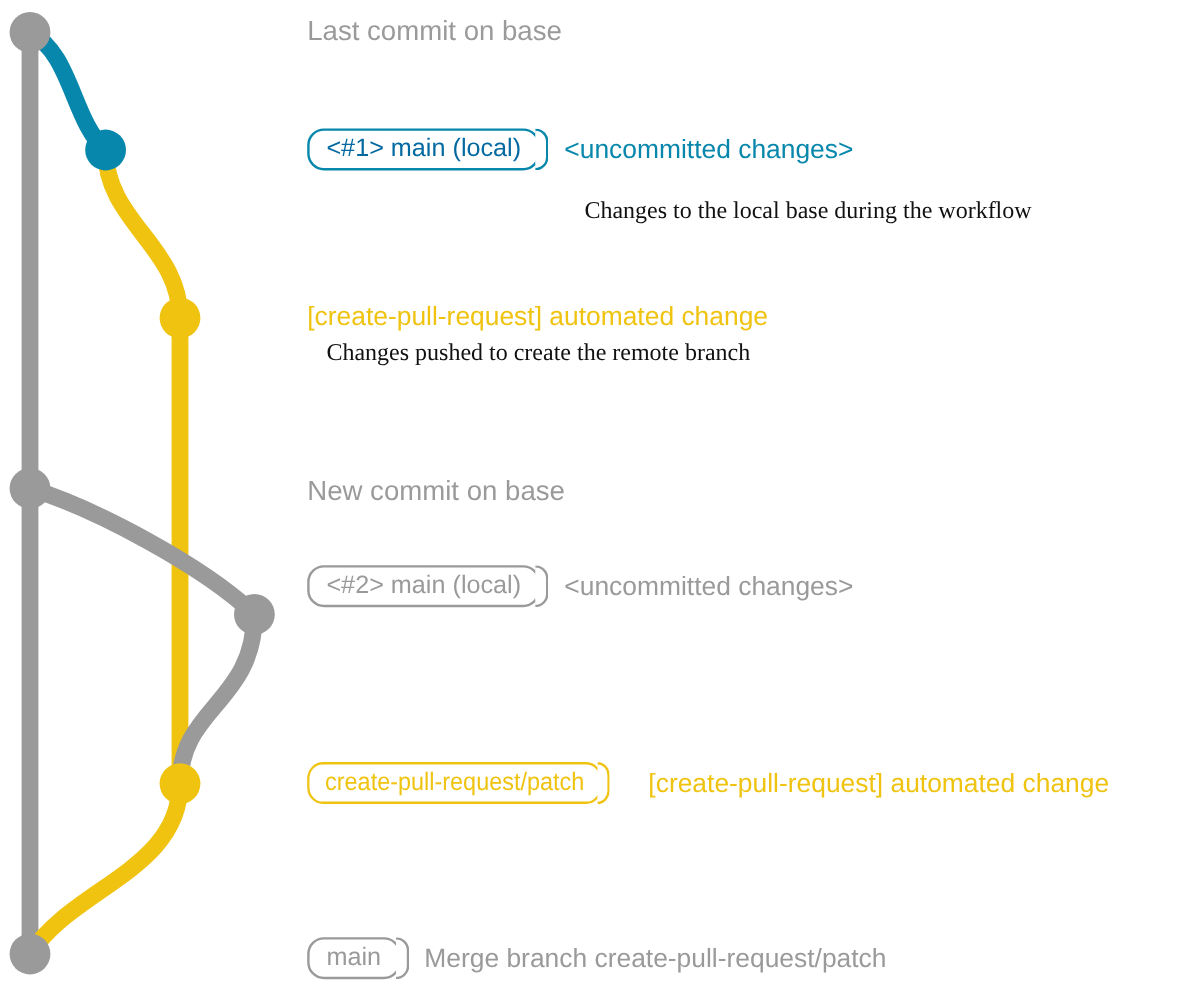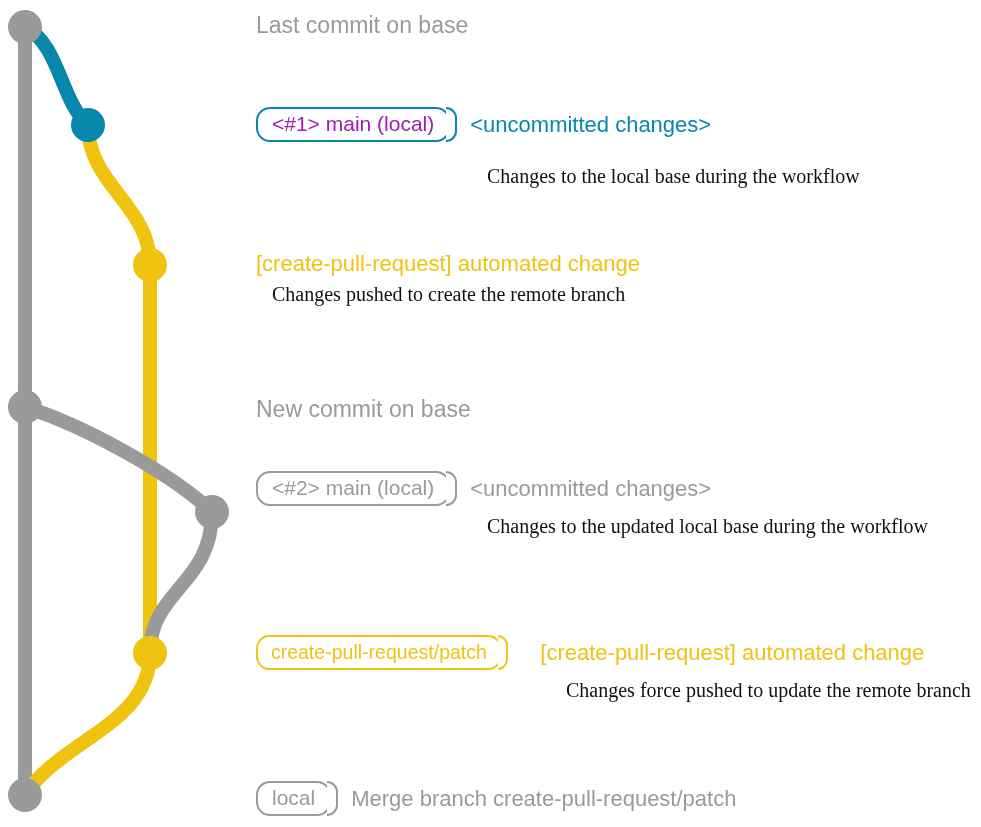--- a/index.html
+++ b/index.html
@@ -58,21 +58,21 @@
     right: -9px;
     top: -2px;
     bottom: -2px;
     width: 11px;
     border: 2px solid #9a9a9a;
     border-left: none;
     border-radius: 0 14px 14px 0;
     background: #ffffff;
     box-sizing: border-box;
   }
-  .badge.blue { border-color: #0787ab; color: #a21caf; }
+  .badge.blue { border-color: #0787ab; color: #0369a1; }
   .badge.blue::after { border-color: #0787ab; }
   .badge.yellow { border-color: #efc310; color: #efc310; }
   .badge.yellow::after { border-color: #efc310; }
   .badge.gray { border-color: #9a9a9a; color: #9a9a9a; }
   .badge.gray::after { border-color: #9a9a9a; }
 
   .badge.condensed {
     font-family: "Liberation Sans Narrow", "Liberation Sans", sans-serif;
     transform: scaleX(0.93);
     transform-origin: left center;
@@ -157,29 +157,27 @@
 
   <div class="row" style="left:256px; top:396px;justify-content:center;">
     <span class="commit-title">New commit on base</span>
   </div>
 
   <div class="row-stack" style="left:256px; top:471px;">
     <div style="display:flex; align-items:center;">
       <span class="badge gray">&lt;#2&gt; main (local)</span>
       <span class="msg gray spaced">&lt;uncommitted changes&gt;</span>
     </div>
-    <div class="desc" style="margin-top:9px; margin-left:231px;">Changes to the updated local base during the workflow</div>
   </div>
 
   <div class="row-stack" style="left:256px; top:635px;">
     <div style="display:flex; align-items:center;">
       <span class="badge yellow condensed">create-pull-request/patch</span>
       <span class="msg yellow spaced">[create-pull-request] automated change</span>
     </div>
-    <div class="desc" style="margin-top:9px; margin-left:310px;">Changes force pushed to update the remote branch</div>
   </div>
 
   <div class="row" style="left:256px; top:781px;">
-    <span class="badge gray">local</span>
+    <span class="badge gray">main</span>
     <span class="msg gray spaced">Merge branch create-pull-request/patch</span>
   </div>
 
 </div>
 
 </body></html>

